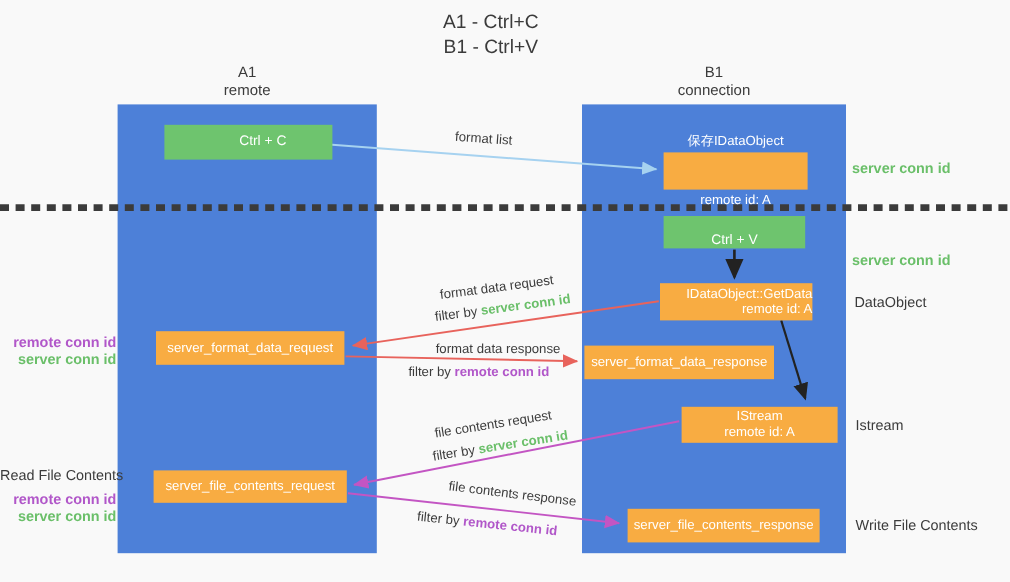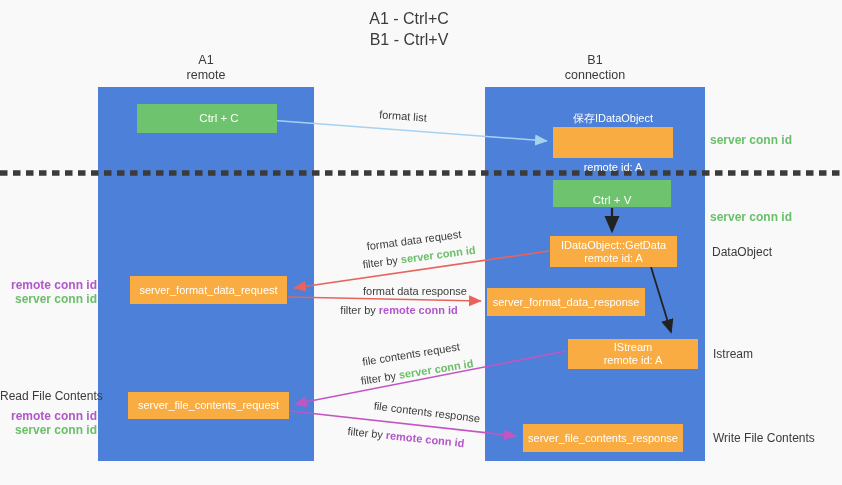--- a/index.html
+++ b/index.html
@@ -88,21 +88,21 @@
 
   <div class="node orange" style="left:553px;top:127px;width:120px;height:31px;gap:36px;">
     <div>保存IDataObject</div>
     <div>remote id: A</div>
   </div>
 
   <div class="node green" style="left:553px;top:180px;width:118px;height:27px;justify-content:flex-end;">
     <div>Ctrl + V</div>
   </div>
 
-  <div class="node orange" style="left:550px;top:236px;width:127px;height:31px;">
+  <div class="node orange" style="left:550px;top:236px;width:127px;height:31px;align-items:flex-end;">
     <div>IDataObject::GetData</div>
     <div>remote id: A</div>
   </div>
 
   <div class="node orange" style="left:130px;top:276px;width:157px;height:28px;">
     <div>server_format_data_request</div>
   </div>
 
   <div class="node orange" style="left:487px;top:288px;width:158px;height:28px;">
     <div>server_format_data_response</div>

